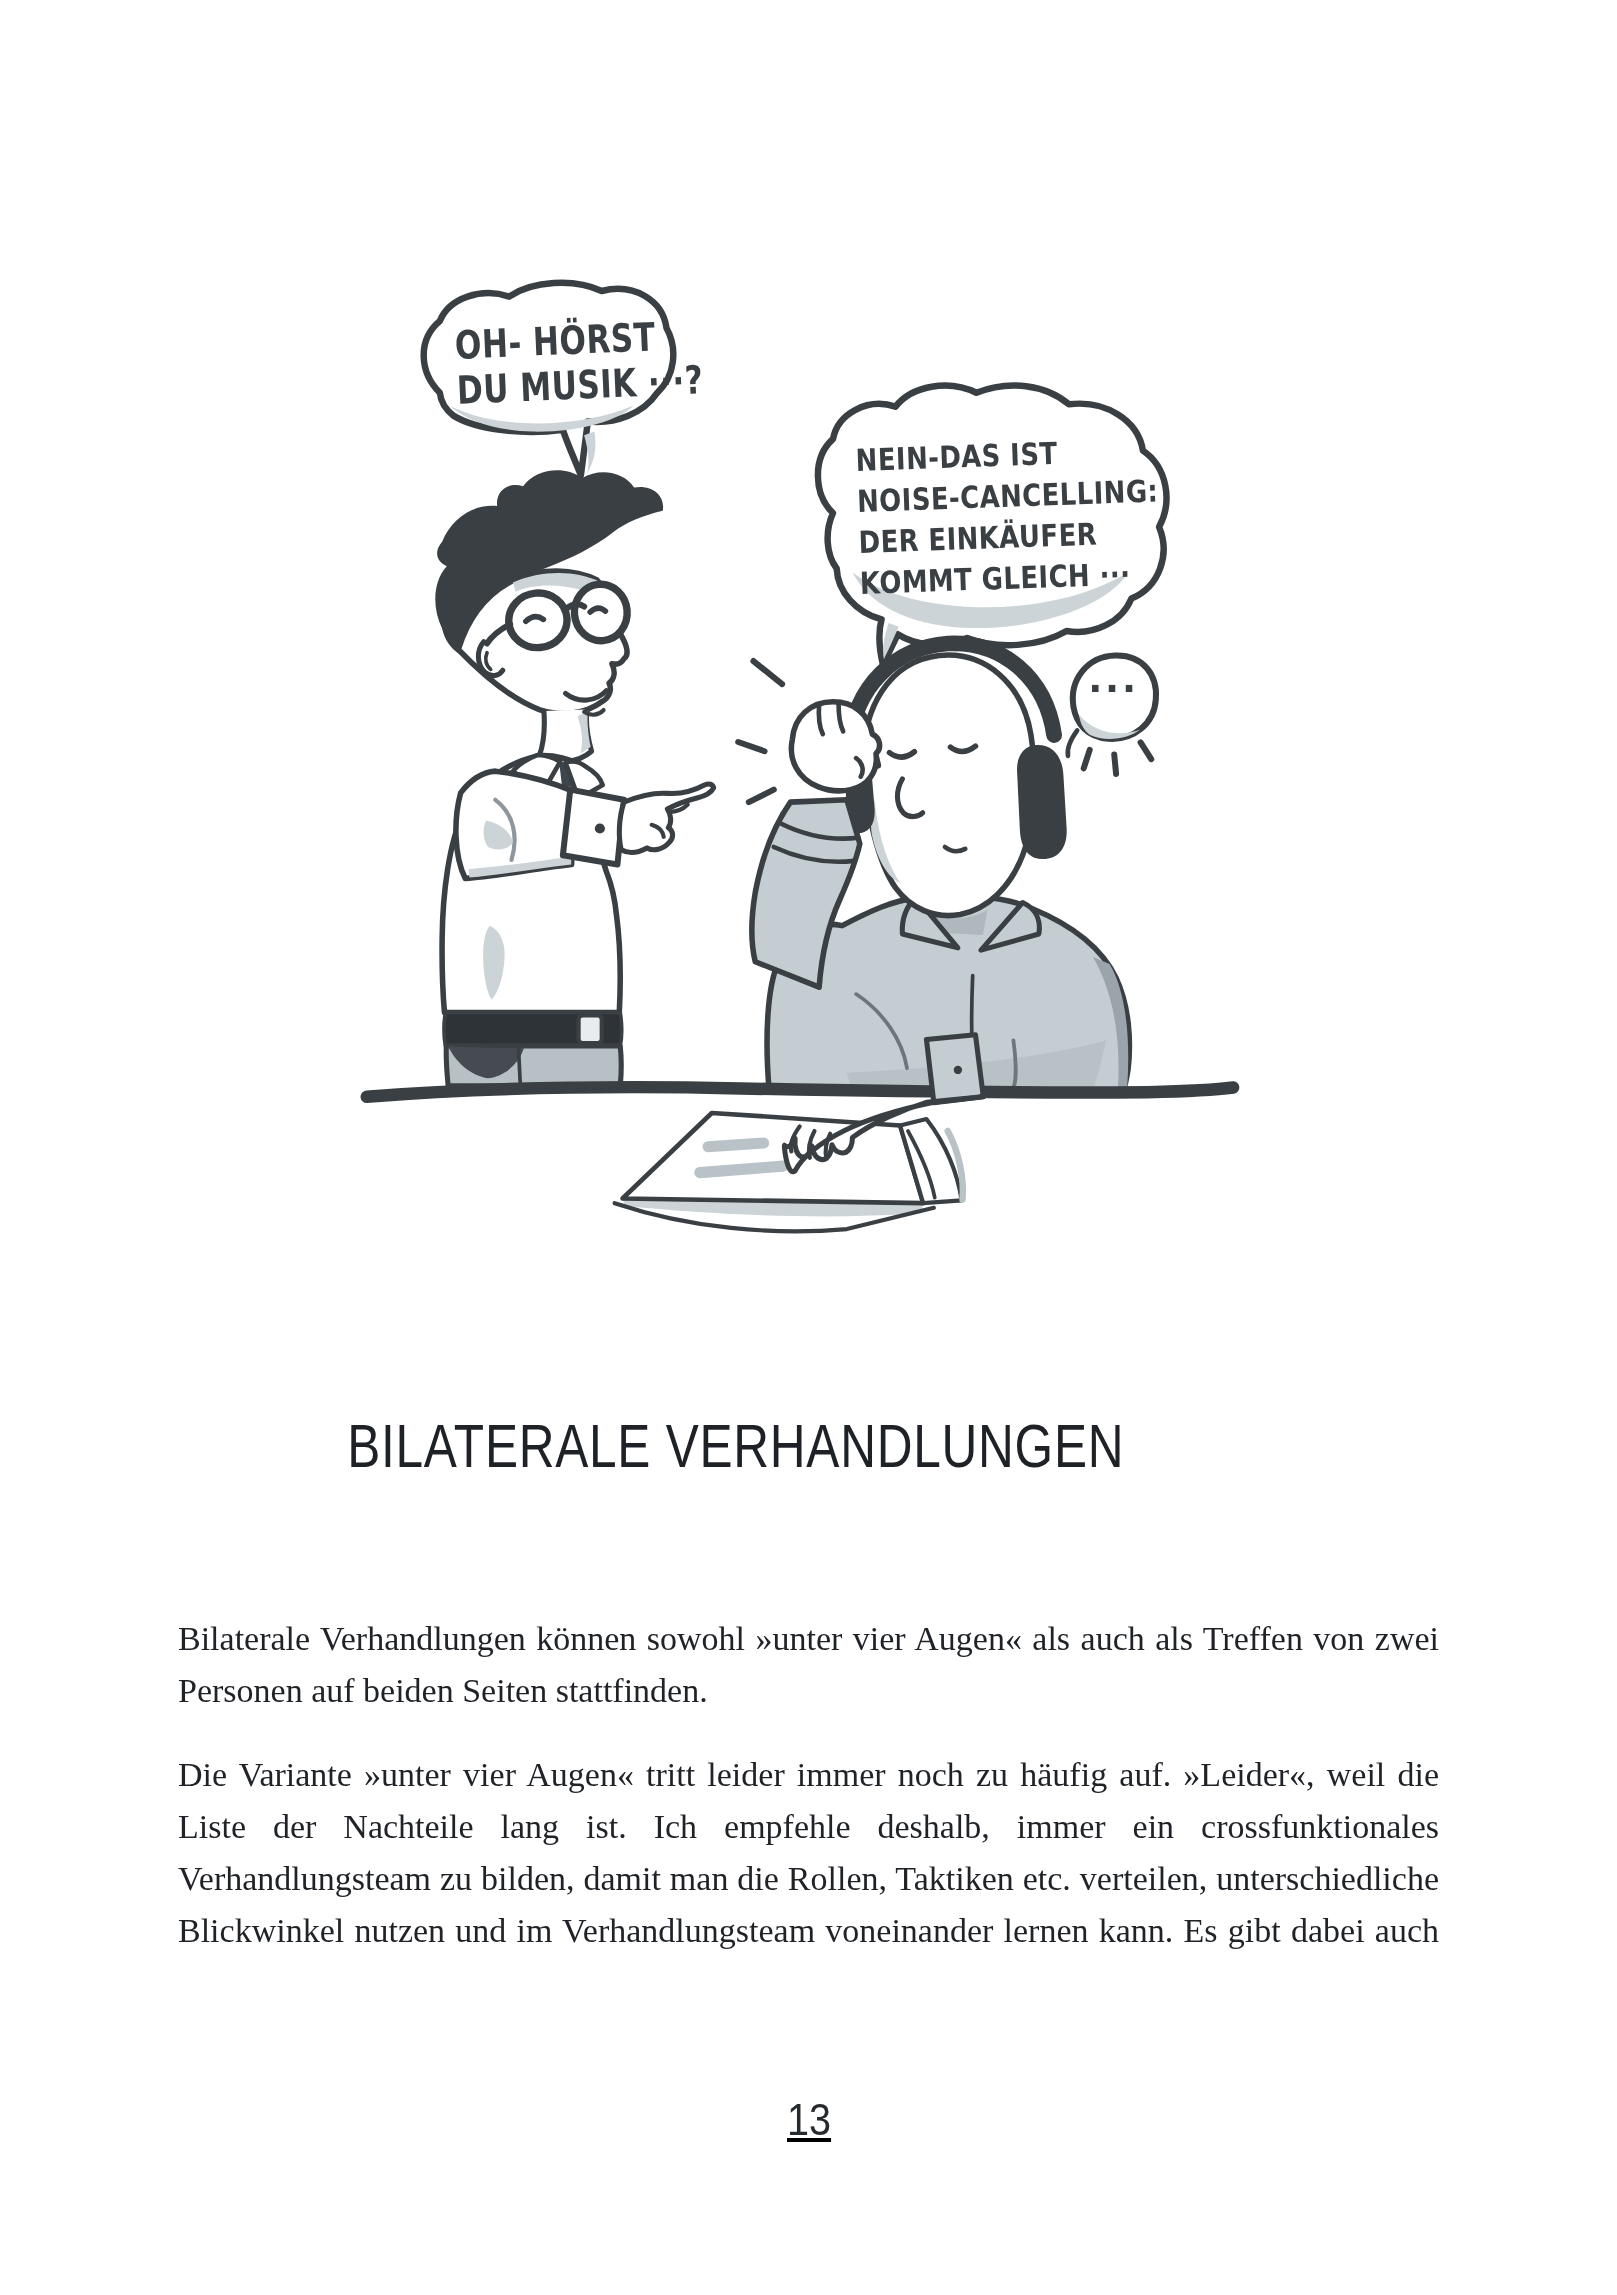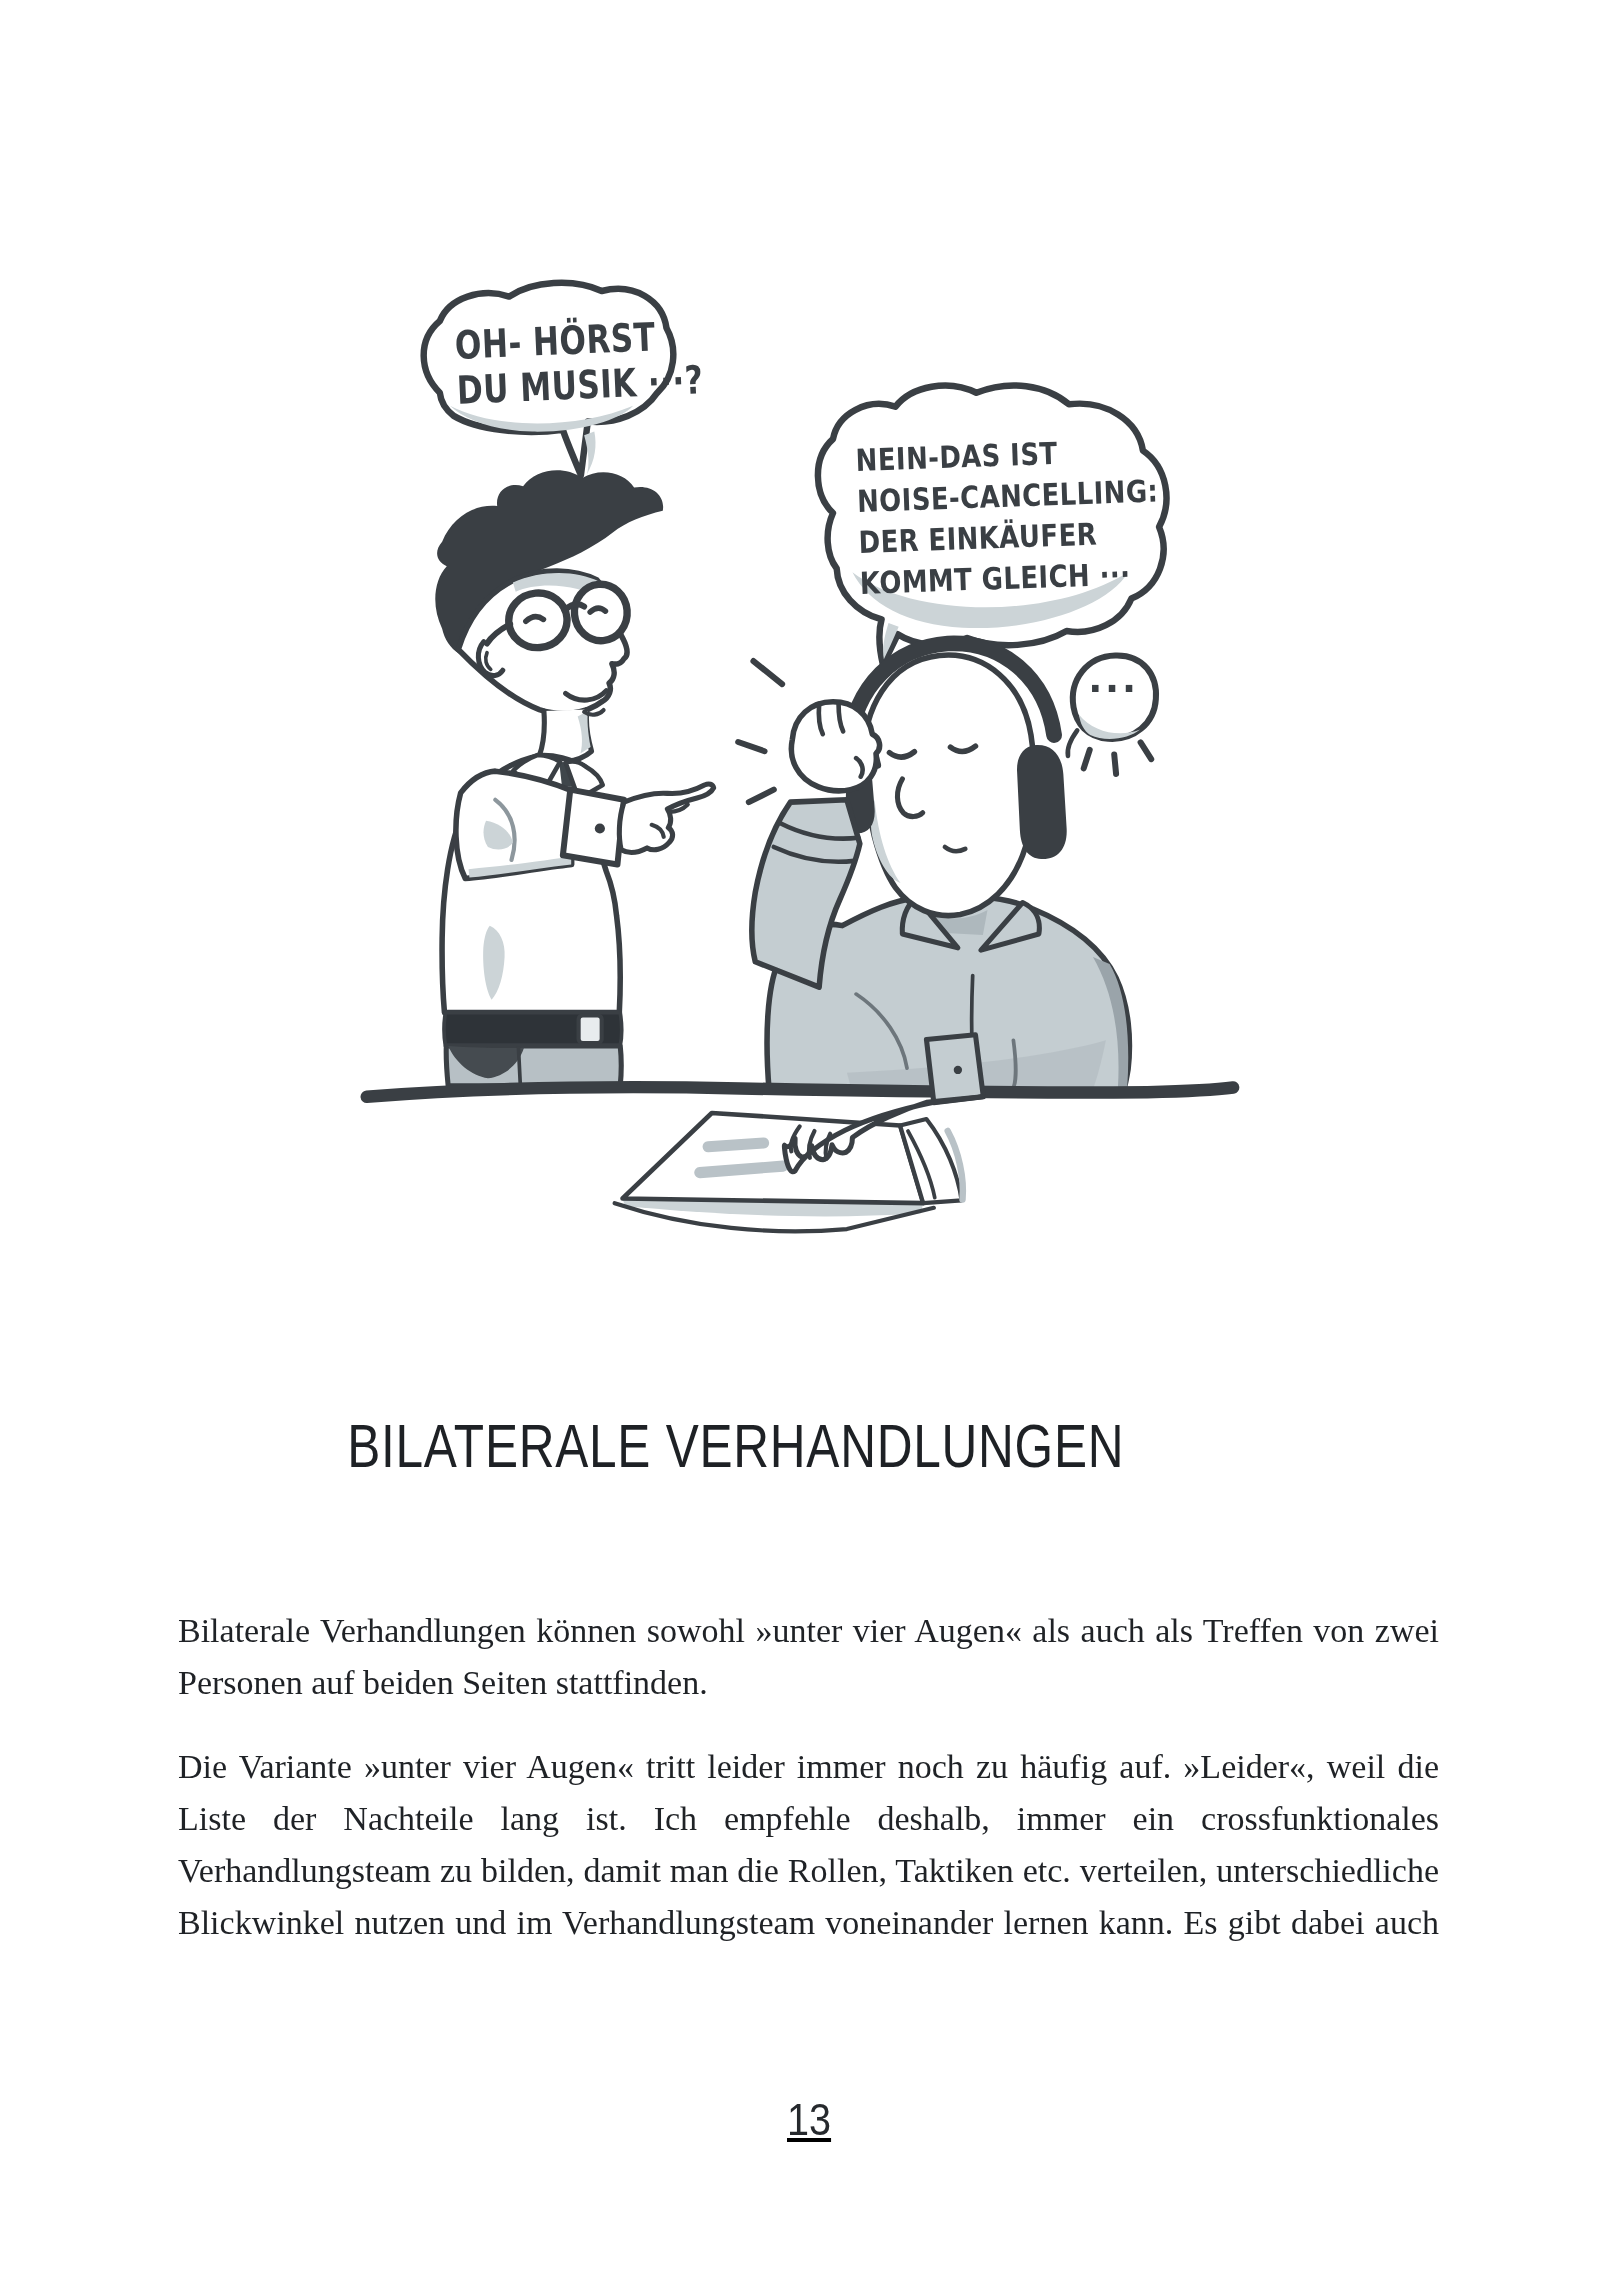--- a/index.html
+++ b/index.html
@@ -22,21 +22,21 @@
 
   
   .chapter-title{position:absolute;left:0;width:1471px;top:1415px;
       display:flex;justify-content:center;}
   .chapter-title span{display:inline-block;transform:scaleX(0.80);transform-origin:center;
       font-family:"Liberation Sans", sans-serif;font-weight:400;
       font-size:62px;line-height:62px;letter-spacing:0.9px;color:#1e2125;white-space:nowrap;}
   .bodytext{position:absolute;left:178px;top:1601px;width:1261px;
       font-size:34px;line-height:52px;color:#1f2226;text-align:justify;
       hyphens:none;}
-  .bodytext p{margin:4px 0 32px 0;}
+  .bodytext p{margin:12px 0 32px 0;}
   .bodytext p.continued{text-align-last:justify;}
   .page-number{position:absolute;left:0;width:1618px;top:2097px;
       display:flex;justify-content:center;text-decoration:underline;}
   .page-number span{display:inline-block;transform:scaleX(0.88);
       font-family:"Liberation Sans", sans-serif;font-weight:400;
       font-size:45px;line-height:45px;color:#26292d;}
 </style>
 </head>
 <body>
 

